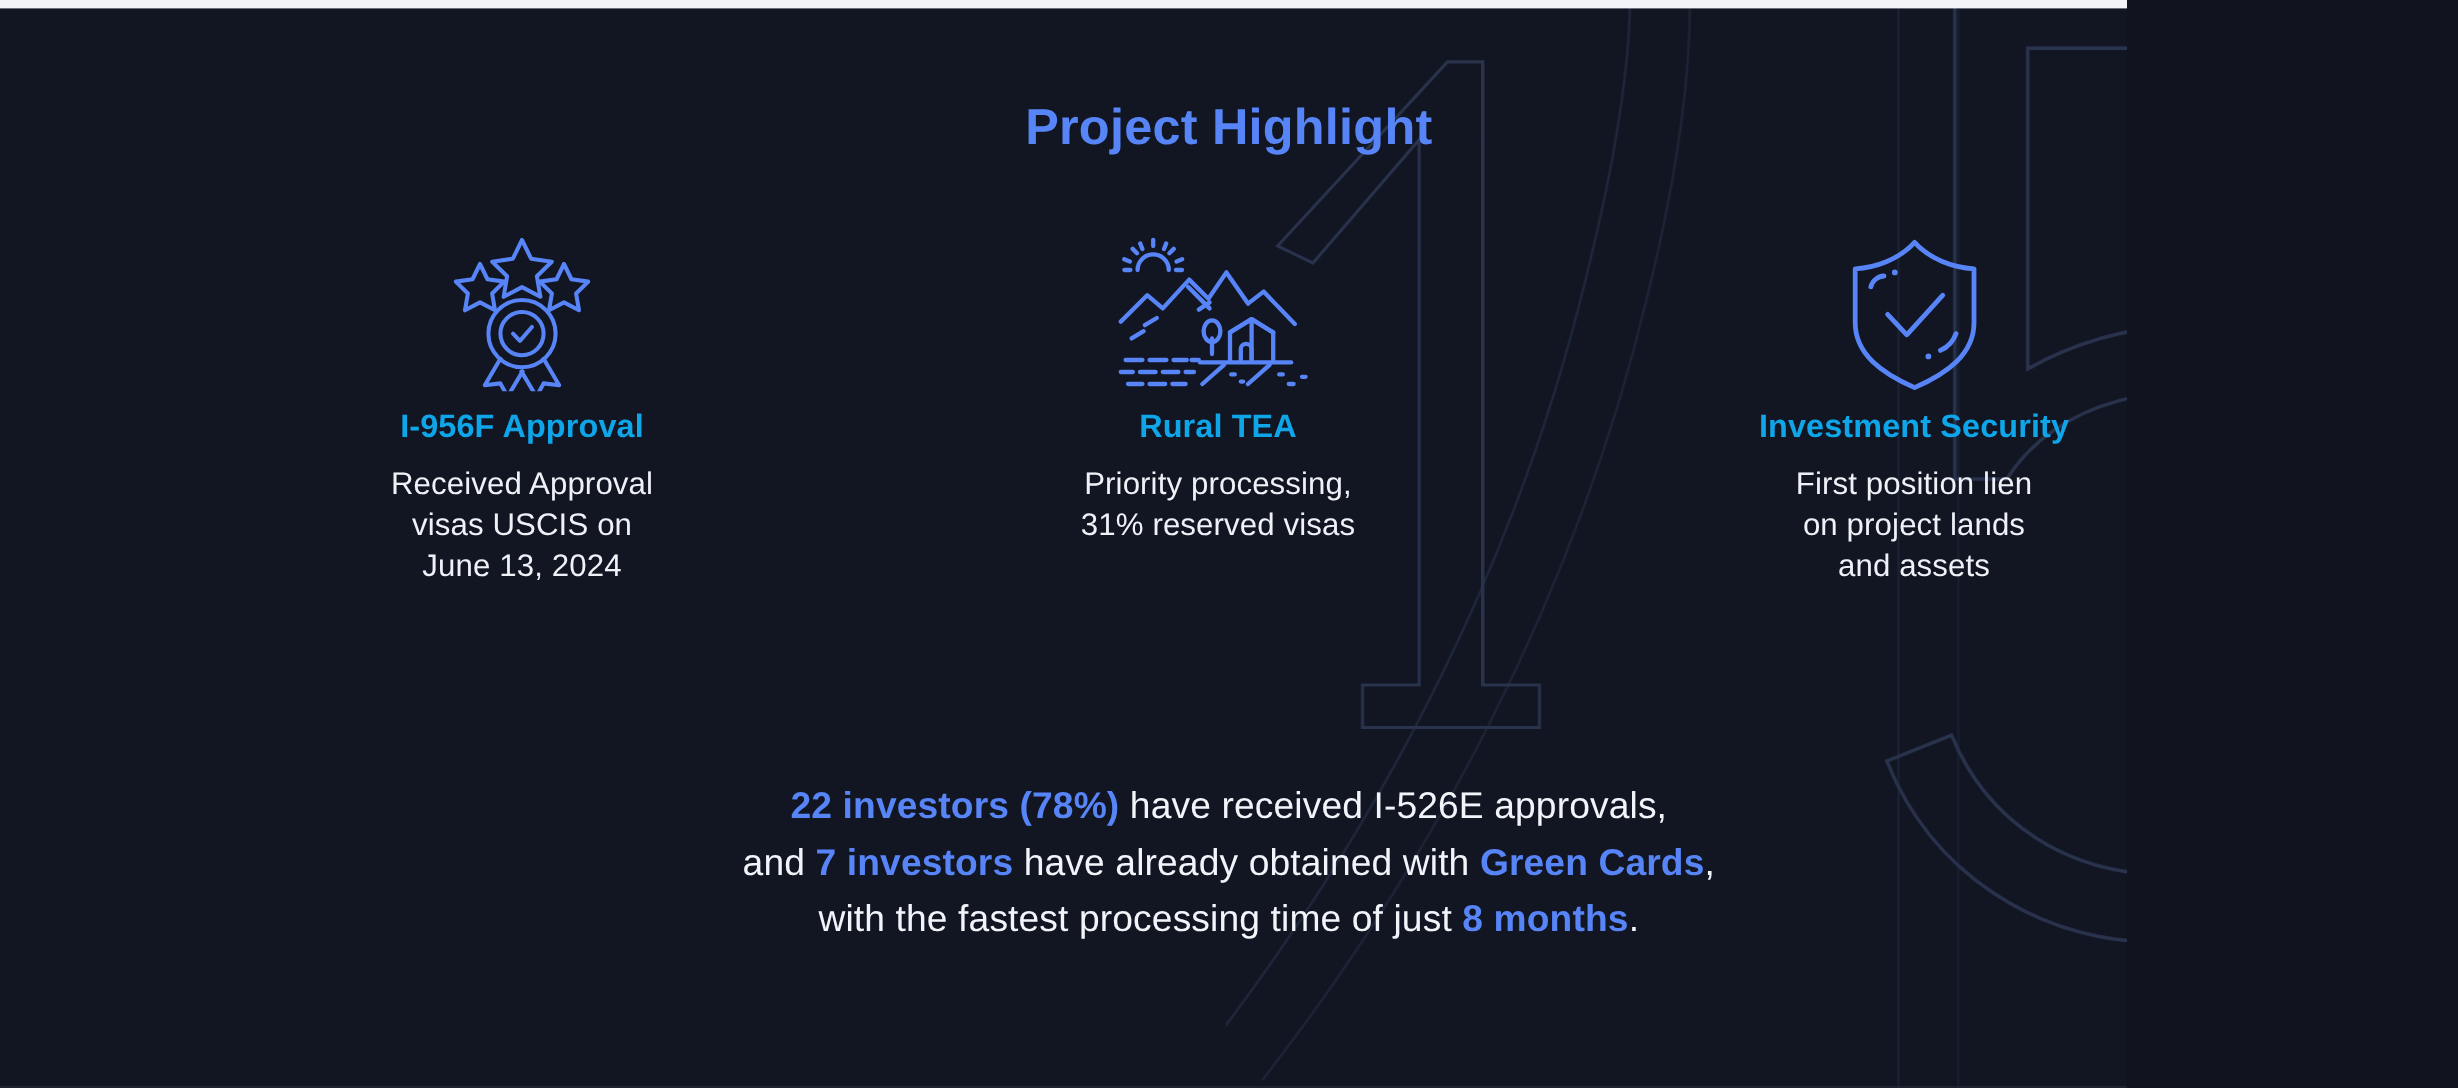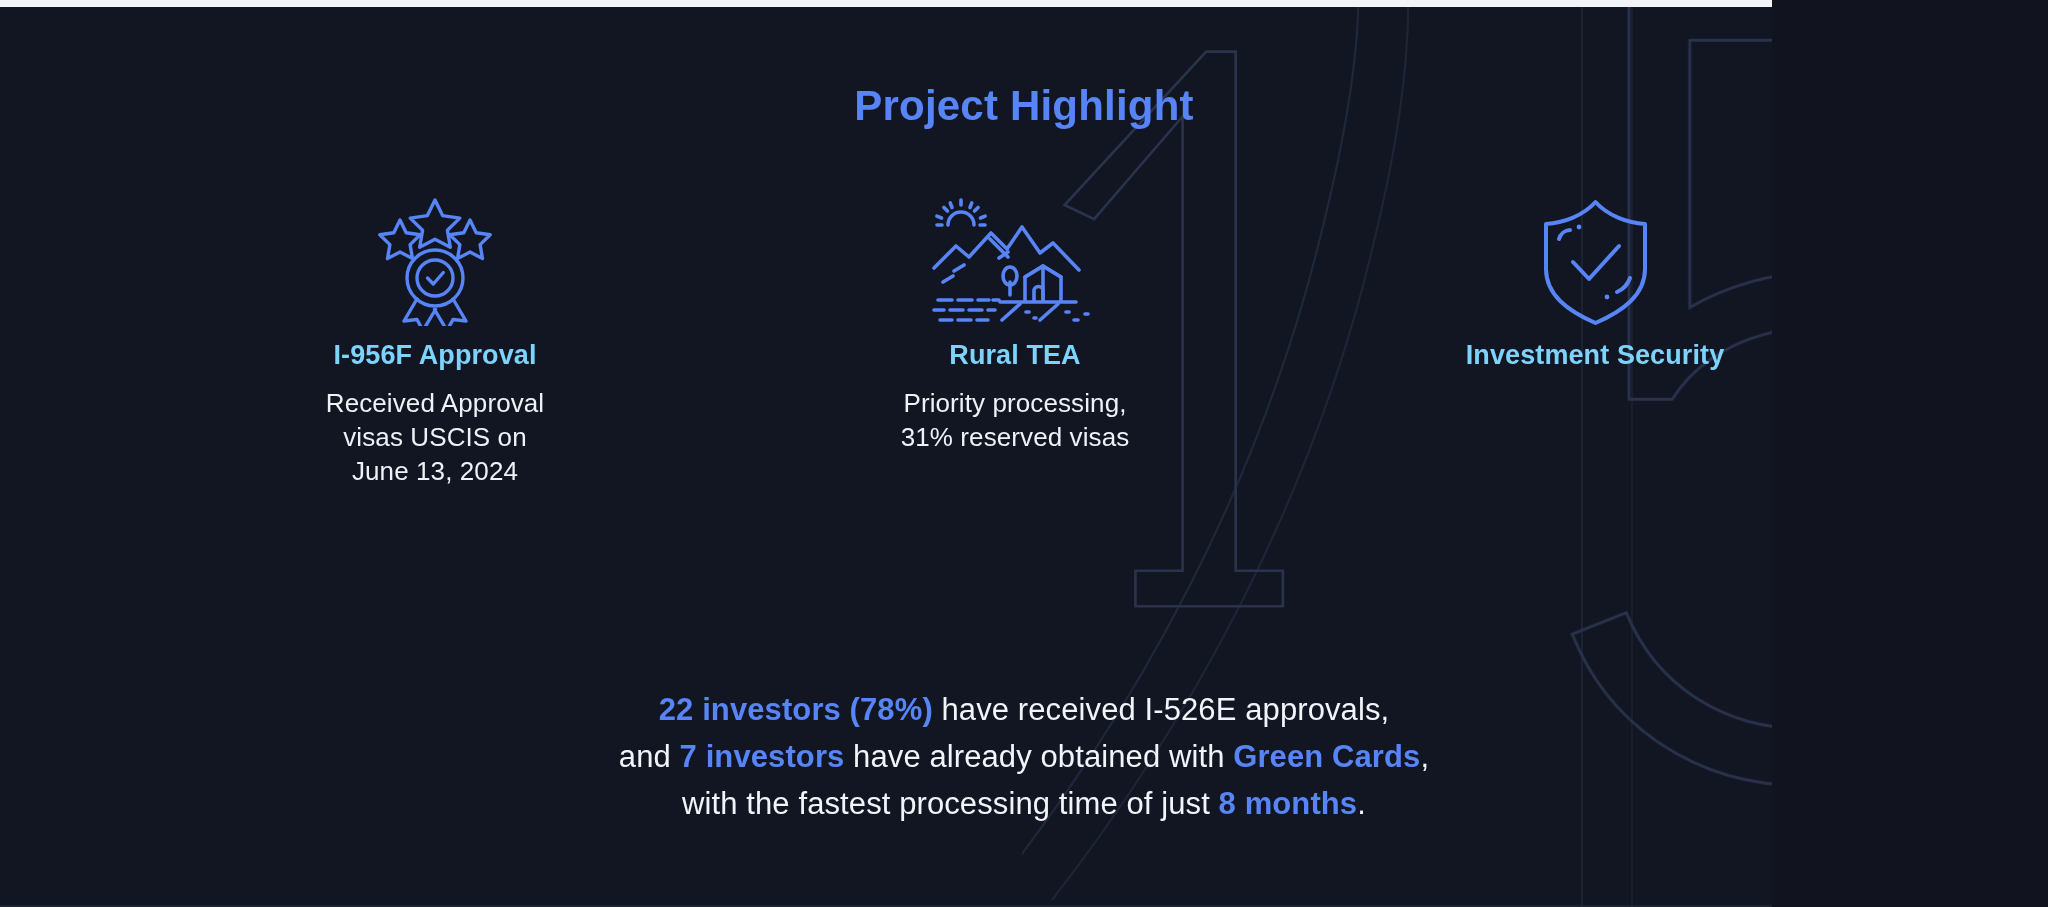--- a/index.html
+++ b/index.html
@@ -56,34 +56,34 @@
   }
   .card:nth-child(1) { margin-left:-48px; margin-right:110px; }
   .card:nth-child(2) { margin-right:110px;justify-content:space-between; }
   .card:nth-child(3) { margin-right:-30px; }
 
   .card-icon { height:140px; display:flex; align-items:center; justify-content:center; }
   .card-icon svg { display:block; }
 
   .card-title {
     margin-top:10px;
-    font-size:27px; font-weight:bold; color:#7dd3fc;
+    font-size:27px; font-weight:bold; color:#0ea5e9;
     letter-spacing:.1px;
   }
   .card-body {
     margin-top:16px;
     font-size:26px; font-weight:400; color:#eef1f6;
     line-height:1.3; letter-spacing:.1px;
   }
 
   .summary {
     position:absolute; top:648px; left:0; width:2048px;
     text-align:center;
     font-size:31px; color:#f1f4f9;
-    line-height:1.52; letter-spacing:.1px;margin-top:38px;
+    line-height:1.52; letter-spacing:.1px;
   }
   .summary b { color:#5784f7; font-weight:bold; }
   .summary .line { display:block; white-space:pre; }
 </style>
 </head>
 <body>
 
 <div id="stage">
 
   <div class="edge-strip-top"></div>
@@ -182,20 +182,25 @@
               <path d="M62.5 8 C 50 22 30 29 13 30 v45 c0 26 22 42 49.5 54 C 90 117 112 101 112 75 V30 C 95 29 75 22 62.5 8 Z"></path>
               <path d="M40 68 l16 17 30 -33"></path>
               <path d="M26 45 a12 12 0 0 1 11 -9"></path>
               <circle cx="46" cy="33" r="2.4" fill="#5784f7" stroke="none"></circle>
               <path d="M97 84 a24 24 0 0 1 -13 14"></path>
               <circle cx="74" cy="103" r="2.4" fill="#5784f7" stroke="none"></circle>
             </g>
           </svg>
         </div>
         <div class="card-title">Investment Security</div>
+        <div class="card-body">
+          <div>First position lien</div>
+          <div>on project lands</div>
+          <div>and assets</div>
+        </div>
       </div>
 
     </div>
 
     <div class="summary">
       <span class="line"><b>22 investors (78%)</b><span> have received I-526E approvals,</span></span>
       <span class="line"><span>and </span><b>7 investors</b><span> have already obtained with </span><b>Green Cards</b><span>,</span></span>
       <span class="line"><span>with the fastest processing time of just </span><b>8 months</b><span>.</span></span>
     </div>
 

